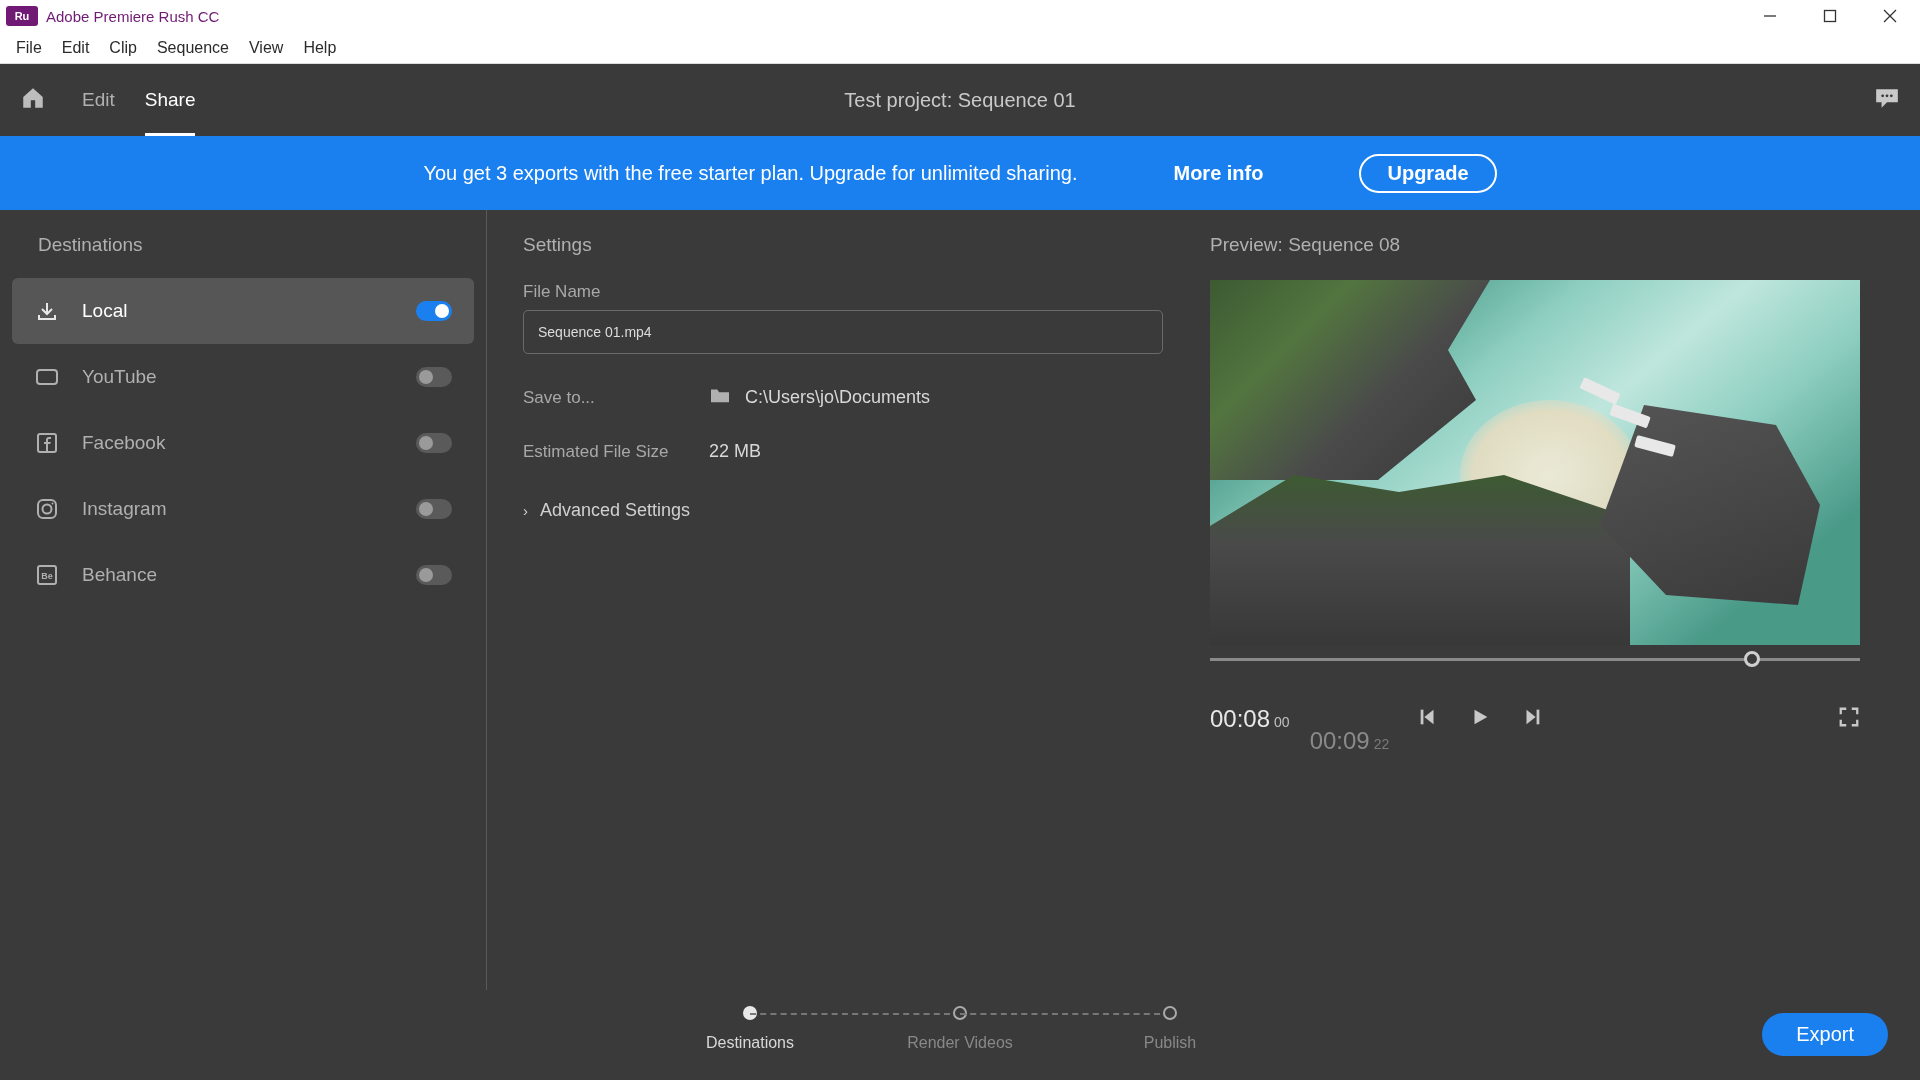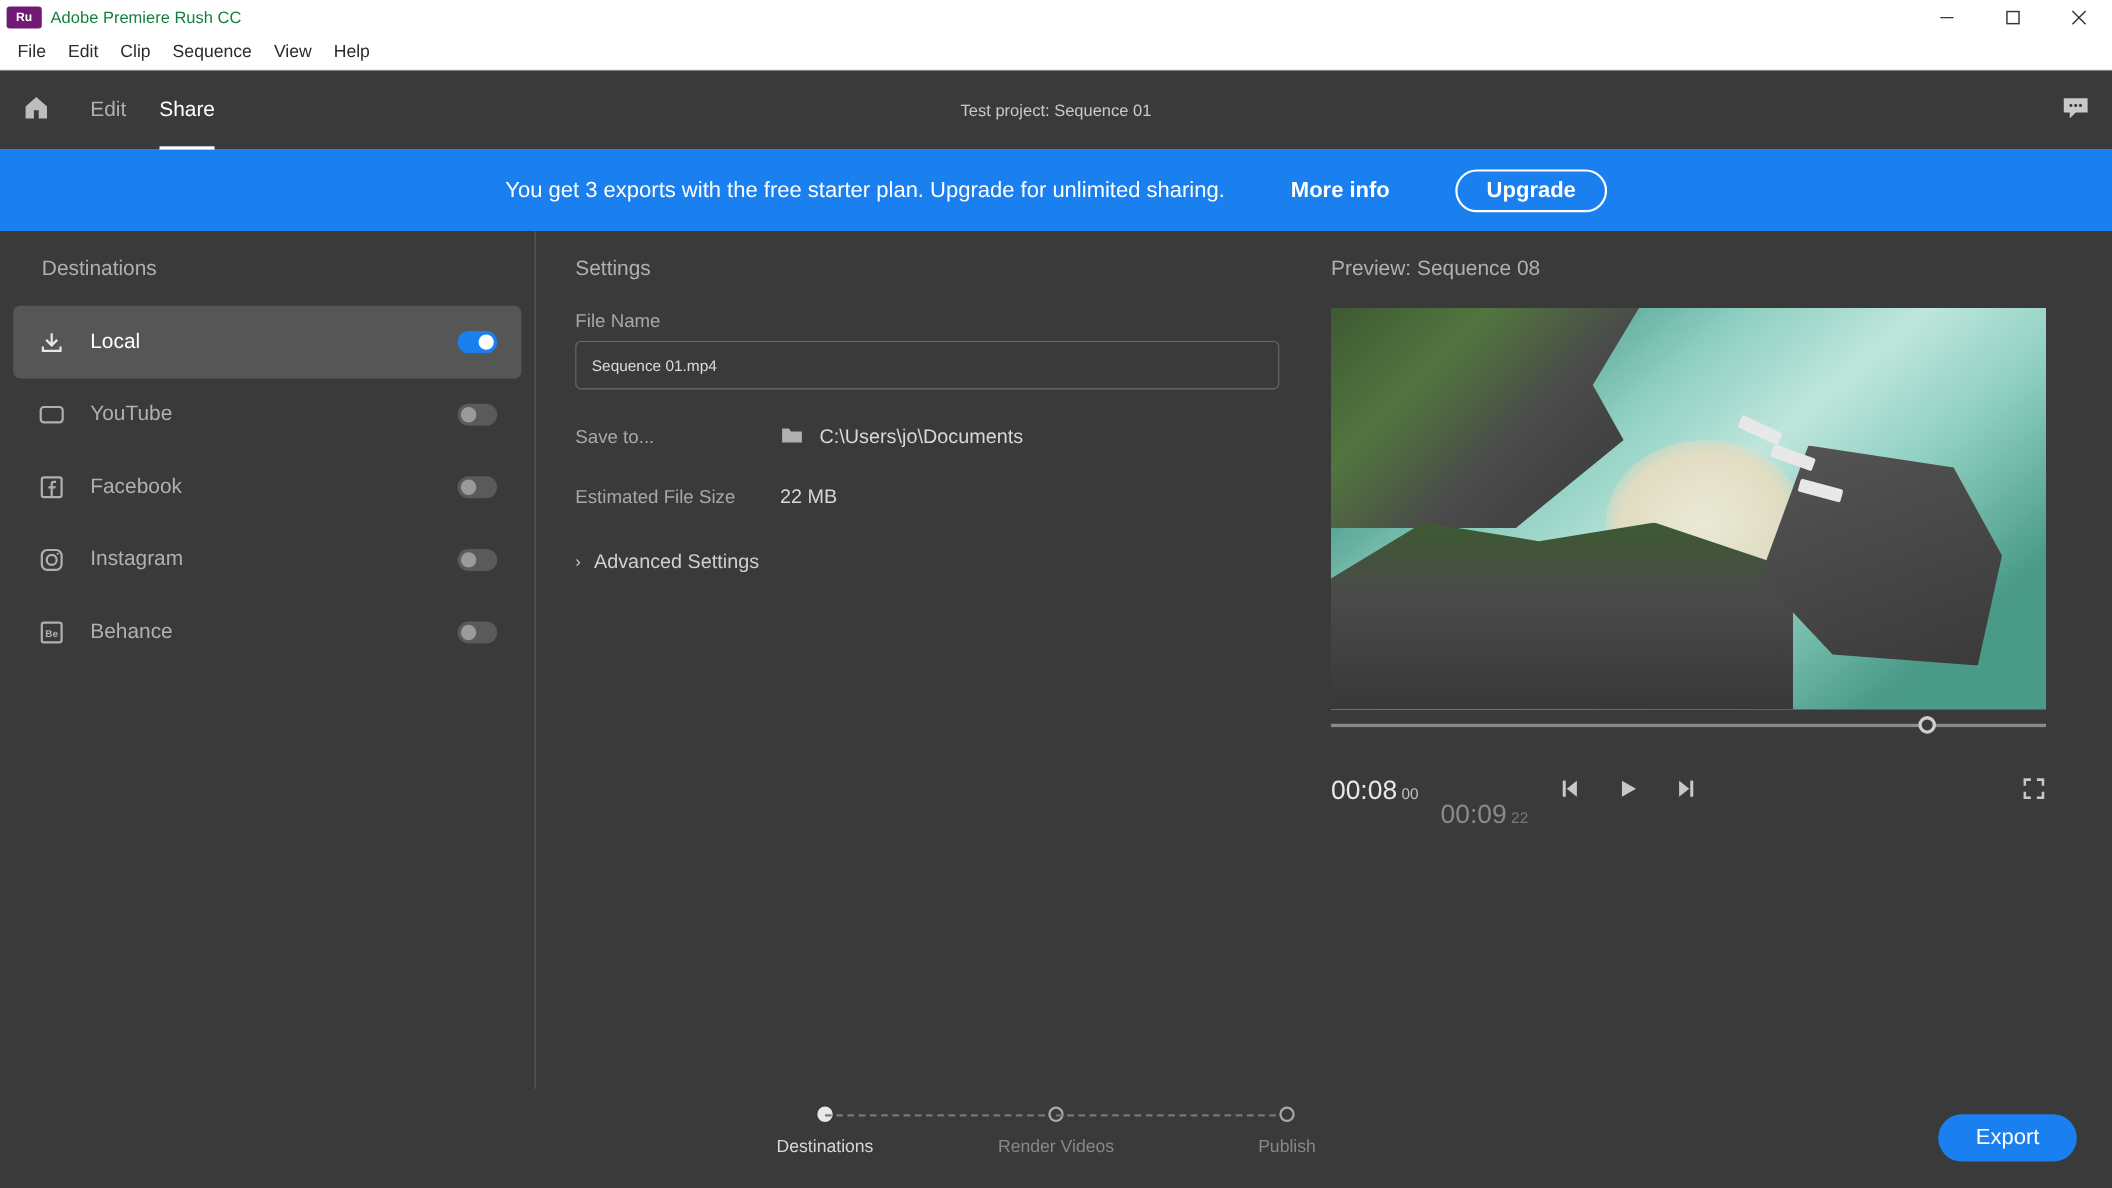--- a/index.html
+++ b/index.html
@@ -1,42 +1,42 @@
 <!DOCTYPE html>
 <html><head>
 <meta charset="utf-8">
 <style>
 * { margin: 0; padding: 0; box-sizing: border-box; font-family: "Segoe UI", Arial, sans-serif; }
 html, body { width: 1920px; height: 1080px; overflow: hidden; background: #fff; }
 
 
 .titlebar { height: 32px; background: #fff; display: flex; align-items: center; padding-left: 6px; }
 .titlebar .app-logo { width: 32px; height: 20px; background: #701a75; border-radius: 3px; color: #fff; font-size: 11px; font-weight: bold; display: flex; align-items: center; justify-content: center; margin-right: 8px; }
-.titlebar .title { font-size: 15px; color: #15803d; }
+.titlebar .title { font-size: 15px; color: #701a75; }
 .titlebar .winbtns { margin-left: auto; display: flex; }
 .titlebar .winbtn { width: 60px; height: 32px; display: flex; align-items: center; justify-content: center; color: #333; }
 .winbtn svg { width: 14px; height: 14px; }
 
 
 .menubar { height: 32px; background: #fff; display: flex; align-items: center; padding-left: 6px; border-bottom: 1px solid #ddd; }
 .menubar .mitem { font-size: 16px; color: #2b2b2b; padding: 4px 10px; cursor: default; }
 
 
 .appheader { height: 72px; background: #3a3a3a; display: flex; align-items: center; padding: 0 20px; position: relative; }
 .appheader .home-icon svg { width: 26px; height: 26px; fill: #bdbdbd; }
 .appheader .tabs { display: flex; margin-left: 36px; gap: 30px; align-items: center; height: 100%; }
 .appheader .tab { font-size: 19px; color: #b0b0b0; height: 100%; display: flex; align-items: center; position: relative; }
 .appheader .tab.active { color: #fff; }
 .appheader .tab.active::after { content: ""; position: absolute; left: 0; right: 0; bottom: 0; height: 3px; background: #fff; }
-.appheader .project { position: absolute; left: 50%; transform: translateX(-50%); font-size: 15px; color: #c9c9c9; }
+.appheader .project { position: absolute; left: 50%; transform: translateX(-50%); font-size: 20px; color: #c9c9c9; }
 .appheader .feedback { margin-left: auto; }
 .appheader .feedback svg { width: 26px; height: 22px; fill: #c9c9c9; }
 
 
-.banner { height: 74px; background: #1a80f0; display: flex; align-items: center; justify-content: center; gap: 60px; color: #fff; font-size: 20px; }
+.banner { height: 74px; background: #1a80f0; display: flex; align-items: center; justify-content: center; gap: 96px; color: #fff; font-size: 20px; }
 .banner .moreinfo { font-weight: 600; cursor: pointer; }
 .banner .upgrade { border: 2px solid #fff; border-radius: 22px; padding: 6px 26px; font-weight: 600; cursor: pointer; }
 
 
 .mainbody { position: absolute; top: 210px; bottom: 0; left: 0; right: 0; background: #3a3a3a; display: flex; }
 
 
 .sidebar { width: 487px; border-right: 1px solid #5a5a5a; padding: 24px 12px; }
 .sidebar .hdr { font-size: 19px; color: #b0b0b0; padding-left: 26px; margin-bottom: 22px; }
 .dest { height: 66px; display: flex; align-items: center; padding: 0 22px; border-radius: 6px; margin-bottom: 0; cursor: pointer; }

